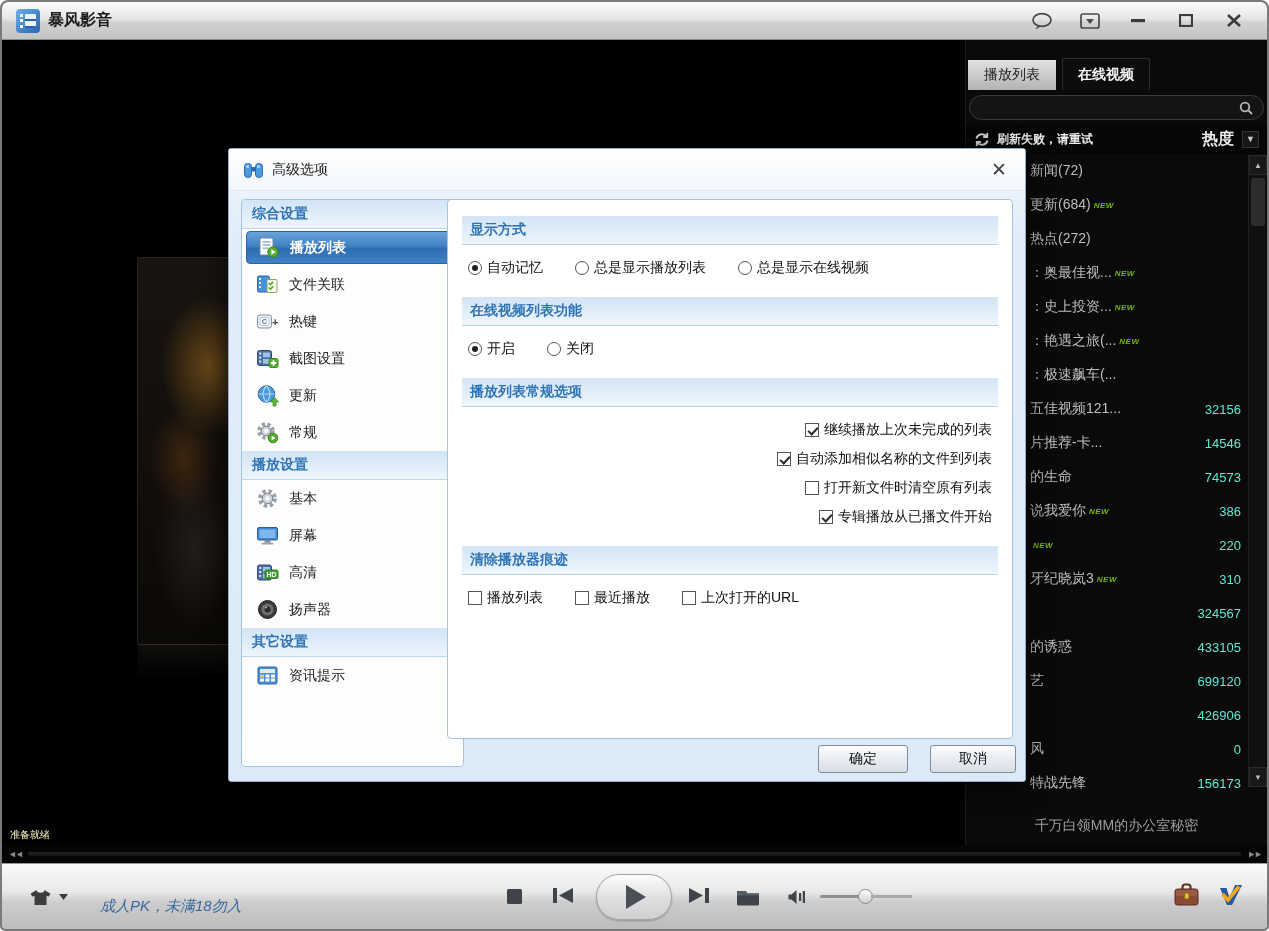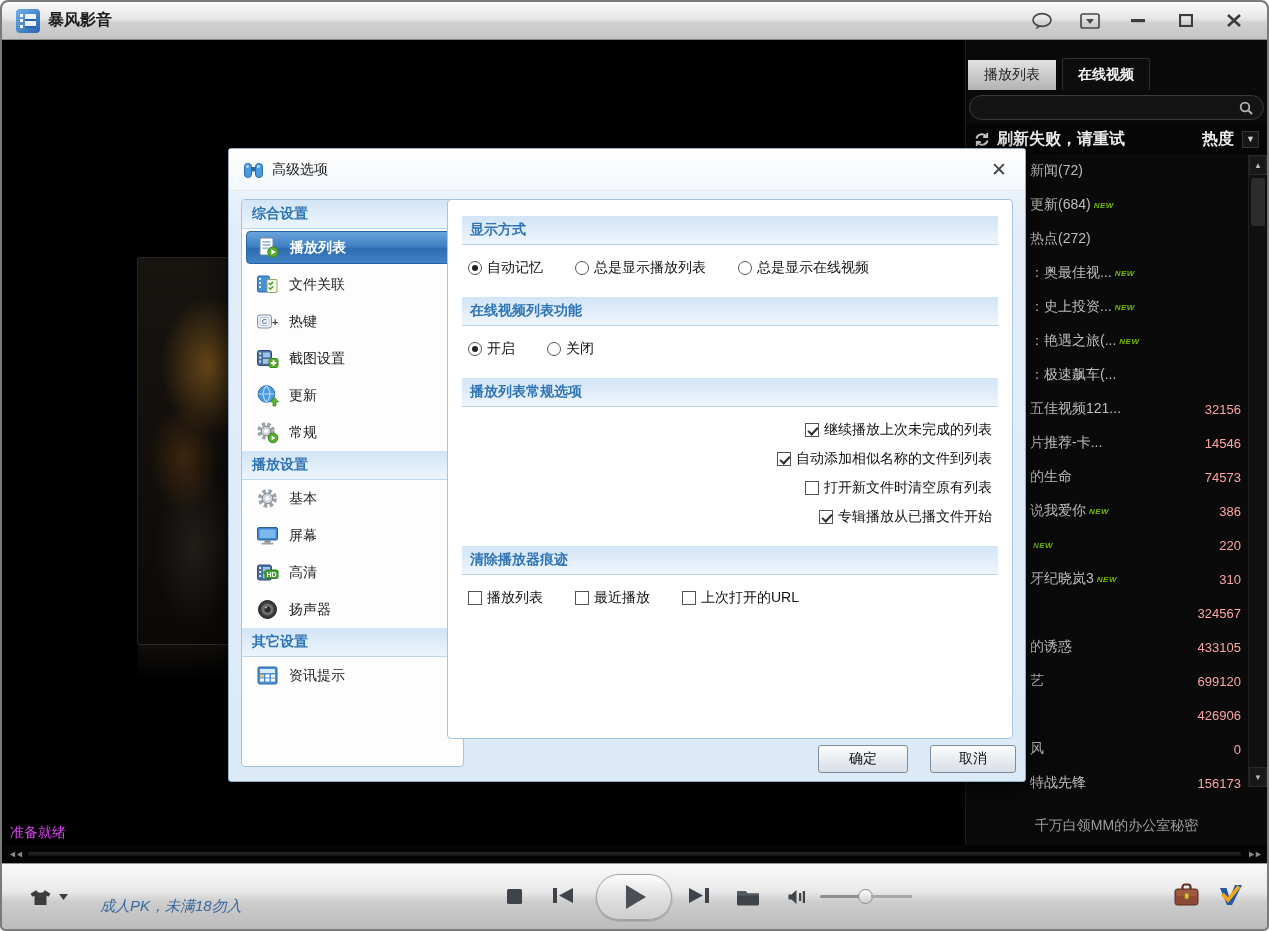--- a/index.html
+++ b/index.html
@@ -24,45 +24,45 @@
   .video-area{ position:relative; flex:1; background:#000; overflow:hidden; }
   .poster{ position:absolute; left:135px; top:217px; width:116px; height:388px;
     border:1px solid #262626; border-radius:2px;
     background:
       radial-gradient(ellipse 70% 30% at 62% 28%, rgba(224,150,40,.40), transparent 60%),
       radial-gradient(ellipse 55% 25% at 40% 52%, rgba(160,90,25,.30), transparent 55%),
       radial-gradient(ellipse 60% 35% at 50% 75%, rgba(90,80,70,.25), transparent 60%),
       linear-gradient(#181410,#0b0907); }
   .poster:after{ content:""; position:absolute; left:0; right:0; top:100%; height:36px;
     background:linear-gradient(rgba(70,60,50,.25),transparent); }
-  .status-text{ position:absolute; left:8px; bottom:3px; font-size:14px; color:#d946ef; }
+  .status-text{ position:absolute; left:8px; bottom:3px; font-size:10px; color:#fef9c3; }
   
   .right-panel{ width:302px; background:#0a0a0a; border-left:1px solid #1d1d1d;
     display:flex; flex-direction:column; }
   .tabs{ display:flex; margin-top:18px; height:32px; padding-left:2px; }
   .tab{ width:88px; display:flex; align-items:center; justify-content:center;
     font-size:14px; cursor:default; }
   .tab.inactive{ background:linear-gradient(#e2e2e2,#b3b3b3); color:#222; height:30px; margin-top:2px; }
   .tab.active{ background:#0d0d0d; color:#f4f4f4; border:1px solid #2e2e2e; border-bottom:none;
     border-radius:3px 3px 0 0; margin-left:6px; font-weight:bold; }
   .searchbar{ margin:5px 3px 4px; height:25px; background:#141414; border:1px solid #3a3a3a;
     border-radius:13px; display:flex; align-items:center; padding:0 10px; }
   .searchbar input{ flex:1; background:transparent; border:none; outline:none; color:#ccc; font-size:13px; }
   .refresh-row{ height:30px; background:#060606; display:flex; align-items:center; padding:0 8px; }
-  .refresh-text{ margin-left:7px; font-size:16px; font-weight:bold; color:#ececec; }
+  .refresh-text{ margin-left:7px; font-size:12px; font-weight:bold; color:#ececec; }
   .sort-label{ margin-left:auto; font-size:16px; font-weight:bold; color:#ececec; }
   .sort-drop{ width:17px; height:17px; margin-left:8px; background:#161616; border:1px solid #333;
     color:#cfcfcf; font-size:9px; display:flex; align-items:center; justify-content:center; }
   .vlist{ position:relative; flex:1; overflow:hidden; }
   .vrow{ height:34px; display:flex; align-items:center; padding:0 26px 0 64px;
     font-size:14px; white-space:nowrap; }
   .vrow .t{ color:#bdbdbd; overflow:hidden; }
   .vrow .new{ color:var(--new-green,#76b900); font-size:8px; font-style:italic; font-weight:bold;
     vertical-align:7px; margin-left:3px; letter-spacing:.5px; }
-  .vrow .v{ margin-left:auto; color:#fca5a5; font-size:13px; }
+  .vrow .v{ margin-left:auto; color:#5eead4; font-size:13px; }
   .scrollbar{ position:absolute; top:1px; right:1px; width:18px; height:632px; background:#101010;
     border-left:1px solid #1f1f1f; }
   .scroll-btn{ position:absolute; left:0; width:18px; height:20px; background:#181818;
     color:#b9b9b9; font-size:8px; display:flex; align-items:center; justify-content:center;
     border:1px solid #2a2a2a; }
   .scroll-btn.up{ top:0; } .scroll-btn.down{ bottom:0; }
   .scroll-thumb{ position:absolute; left:2px; top:23px; width:14px; height:48px;
     background:#2c2c2c; border-radius:2px; }
   .ticker{ height:38px; display:flex; align-items:center; justify-content:center;
     color:#9c9c9c; font-size:14px; }

